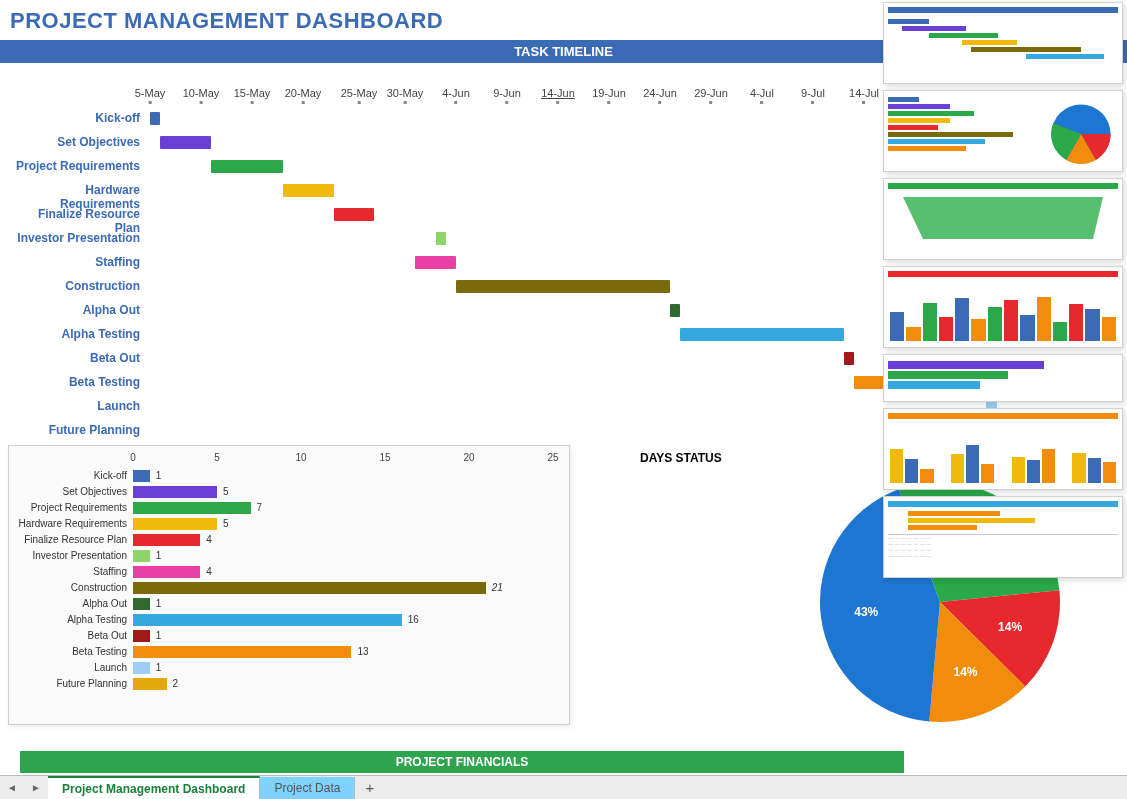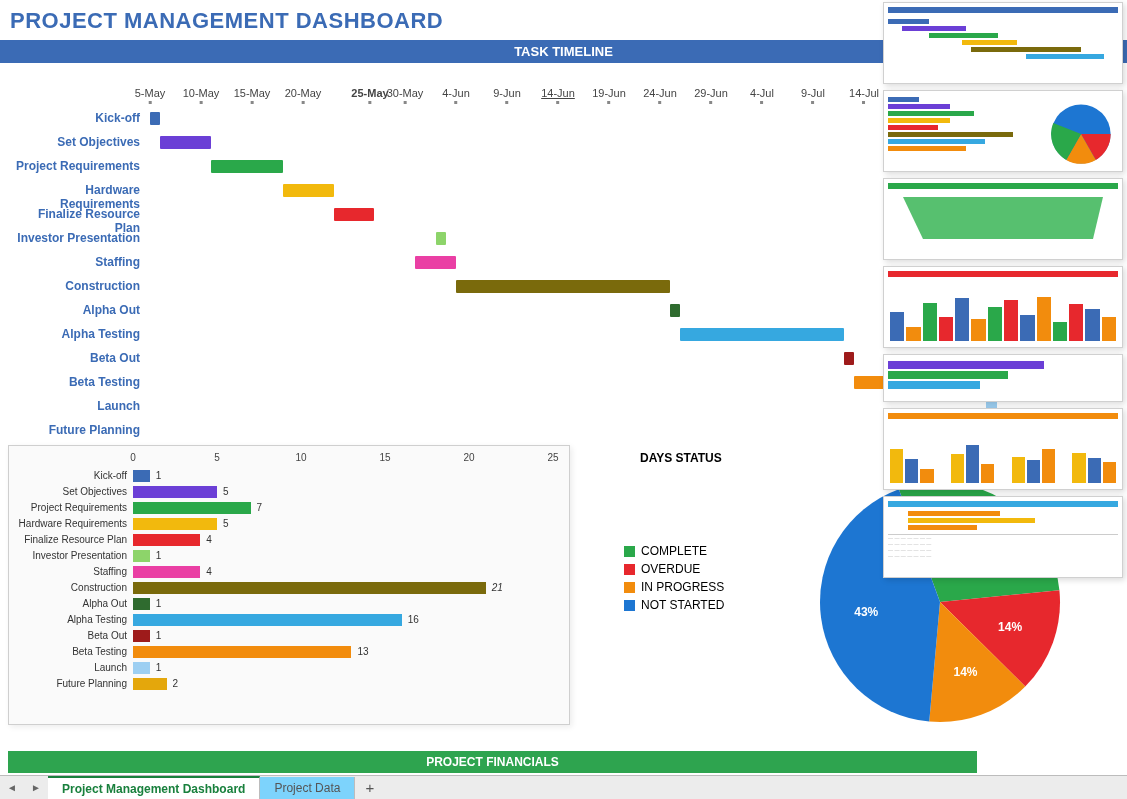--- a/index.html
+++ b/index.html
@@ -59,21 +59,21 @@
 <div class="page-title">PROJECT MANAGEMENT DASHBOARD</div>
 
 <div class="banner">TASK TIMELINE</div>
 
 <div class="gantt">
   <div class="gantt-header" id="gantt-header">
       <div class="gantt-tick" style="left: 0px;">5-May<div class="dot"></div></div>
       <div class="gantt-tick" style="left: 51px;">10-May<div class="dot"></div></div>
       <div class="gantt-tick" style="left: 102px;">15-May<div class="dot"></div></div>
       <div class="gantt-tick" style="left: 153px;">20-May<div class="dot"></div></div>
-      <div class="gantt-tick" style="left: 220px; font-weight: bold;">25-May<div class="dot"></div></div>
+      <div class="gantt-tick" style="left: 209px;">25-May<div class="dot"></div></div>
       <div class="gantt-tick" style="left: 255px;">30-May<div class="dot"></div></div>
       <div class="gantt-tick" style="left: 306px;">4-Jun<div class="dot"></div></div>
       <div class="gantt-tick" style="left: 357px;">9-Jun<div class="dot"></div></div>
       <div class="gantt-tick" style="left: 408px; text-decoration: underline;">14-Jun<div class="dot"></div></div>
       <div class="gantt-tick" style="left: 459px;">19-Jun<div class="dot"></div></div>
       <div class="gantt-tick" style="left: 510px;">24-Jun<div class="dot"></div></div>
       <div class="gantt-tick" style="left: 561px;">29-Jun<div class="dot"></div></div>
       <div class="gantt-tick" style="left: 612px;">4-Jul<div class="dot"></div></div>
       <div class="gantt-tick" style="left: 663px;">9-Jul<div class="dot"></div></div>
       <div class="gantt-tick" style="left: 714px;">14-Jul<div class="dot"></div></div>
@@ -216,38 +216,20 @@
       <div class="days-row">
         <div class="days-label">Future Planning</div>
         <div class="days-bar" style="width: 33.6px; background: rgb(228, 167, 12);"></div>
         <div class="days-val" style="left: 157.6px;">2</div>
       </div>
     </div>
 </div>
 
 <div class="status-panel">
   <div class="status-title">DAYS STATUS</div>
-  <div class="legend" id="legend">
-      <div class="legend-item">
-        <span class="swatch" style="background:#2aa84a"></span>
-        <span>COMPLETE</span>
-      </div>
-      <div class="legend-item">
-        <span class="swatch" style="background:#e7282d"></span>
-        <span>OVERDUE</span>
-      </div>
-      <div class="legend-item">
-        <span class="swatch" style="background:#f28c0d"></span>
-        <span>IN PROGRESS</span>
-      </div>
-      <div class="legend-item">
-        <span class="swatch" style="background:#1d76d2"></span>
-        <span>NOT STARTED</span>
-      </div>
-    </div>
   <div class="pie">
     <svg class="pie-svg" id="pie-svg" viewBox="0 0 280 260">
         <path d="M 140 135 L 98.85226310534583 22.275274458314527 A 120 120 0 0 1 259.4162970479437 123.17849420093764 Z" fill="#2aa84a"></path>
         <path d="M 140 135 L 259.4162970479437 123.17849420093764 A 120 120 0 0 1 225.2274392730433 219.47652688741243 Z" fill="#e7282d"></path>
         <text x="210.11235803196593" y="163.89211222852376" class="slice-label" text-anchor="middle">14%</text>
         <path d="M 140 135 L 225.2274392730433 219.47652688741243 A 120 120 0 0 1 129.2357317070311 254.51623541643613 Z" fill="#f28c0d"></path>
         <text x="165.5115968746856" y="208.889329835845" class="slice-label" text-anchor="middle">14%</text>
         <path d="M 140 135 L 129.2357317070311 254.51623541643613 A 120 120 0 0 1 98.85226310534586 22.275274458314527 Z" fill="#1d76d2"></path>
         <text x="66.22864909708724" y="148.65131006440652" class="slice-label" text-anchor="middle">43%</text>
       </svg>
@@ -345,21 +327,21 @@
     </div>
     <div style="border-top:1px solid #ccc;margin-top:4px;font-size:5px;color:#bbb;line-height:6px">
       <div>— — — — — — —</div>
         <div>— — — — — — —</div>
         <div>— — — — — — —</div>
         <div>— — — — — — —</div>
     </div>
   </div>
 </div>
 
-<div class="green-banner" style="position:absolute;left:8px;bottom:26px;width:969px">PROJECT FINANCIALS</div>
+<div class="green-banner" style="position:absolute;left:20px;bottom:26px;width:884px">PROJECT FINANCIALS</div>
 
 <div class="sheet-tabs">
   <div class="nav-arrows">◄</div>
   <div class="nav-arrows">►</div>
   <div class="tab active">Project Management Dashboard</div>
   <div class="tab">Project Data</div>
   <div class="add-tab">+</div>
 </div>
 
 </body></html>

